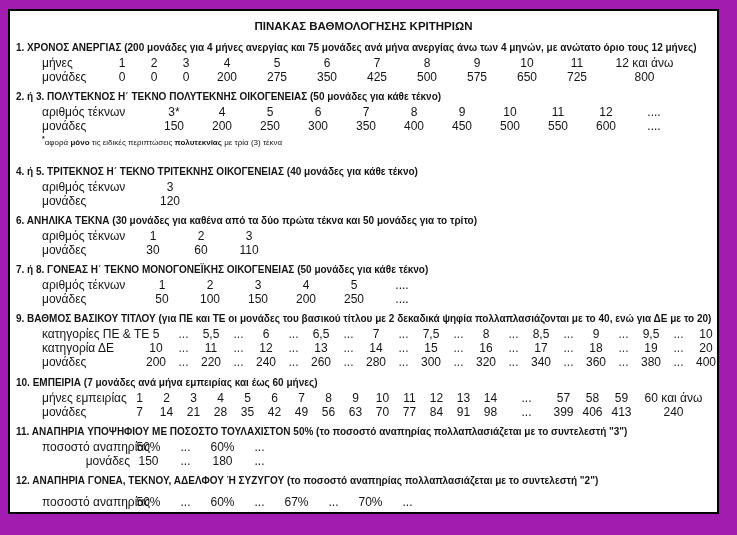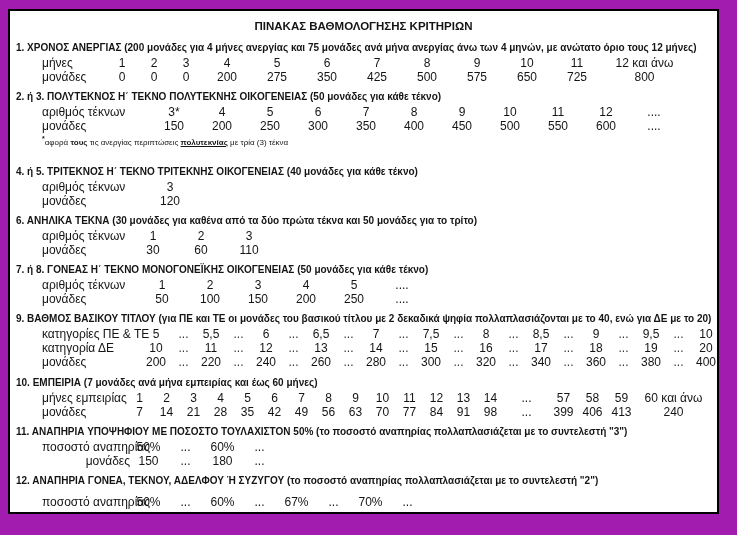--- a/index.html
+++ b/index.html
@@ -27,21 +27,21 @@
   .s10 .cell:nth-child(15){width:45px;}
   .s10 .cell:nth-child(n+16){width:29px;}
   .s10 .cell:last-child{width:75px;}
   .s11 .rowlabel,.s12 .rowlabel{width:88px;text-align:right;} .s11 .cell,.s12 .cell{width:37px;}
   .s12 .row{margin-top:7px;}
   .s2{margin-bottom:15px;}
   .s9{margin-bottom:6px;}
   .footnote{padding-left:32px;font-size:8px;line-height:12px;}
   .fn-star{vertical-align:super;font-size:7px;font-weight:bold;}
   .fn-bold{font-weight:bold;}
-  .fn-bu{font-weight:bold;text-decoration:underline;}
+  .fn-bu{font-weight:bold;}
 </style>
 </head>
 <body>
 
 <div class="page">
   <div class="sheet">
     <div class="title">ΠΙΝΑΚΑΣ ΒΑΘΜΟΛΟΓΗΣΗΣ ΚΡΙΤΗΡΙΩΝ</div>
 
     <div class="section s1">
       <div class="heading">1. ΧΡΟΝΟΣ ΑΝΕΡΓΙΑΣ (200 μονάδες για 4 μήνες ανεργίας και 75 μονάδες ανά μήνα ανεργίας άνω των 4 μηνών, με ανώτατο όριο τους 12 μήνες)</div>
@@ -113,21 +113,21 @@
               <span class="cell">400</span>
               <span class="cell">450</span>
               <span class="cell">500</span>
               <span class="cell">550</span>
               <span class="cell">600</span>
               <span class="cell">....</span>
             </span>
           </div>
         </div>
       <div class="footnote">
-        <span class="fn-star">*</span><span>αφορά </span><span class="fn-bold">τους</span><span> τις ανεργίας περιπτώσεις </span><span class="fn-bu">πολυτεκνίας</span><span> με τρία (3) τέκνα</span>
+        <span class="fn-star">*</span><span>αφορά </span><span class="fn-bold">μόνο</span><span> τις ειδικές περιπτώσεις </span><span class="fn-bu">πολυτεκνίας</span><span> με τρία (3) τέκνα</span>
       </div>
     </div>
 
     <div class="section s4">
       <div class="heading">4. ή 5. ΤΡΙΤΕΚΝΟΣ Η΄ ΤΕΚΝΟ ΤΡΙΤΕΚΝΗΣ ΟΙΚΟΓΕΝΕΙΑΣ (40 μονάδες για κάθε τέκνο)</div>
       <div>
           <div class="row">
             <span class="rowlabel">αριθμός τέκνων</span>
             <span class="cells">
               <span class="cell">3</span>

